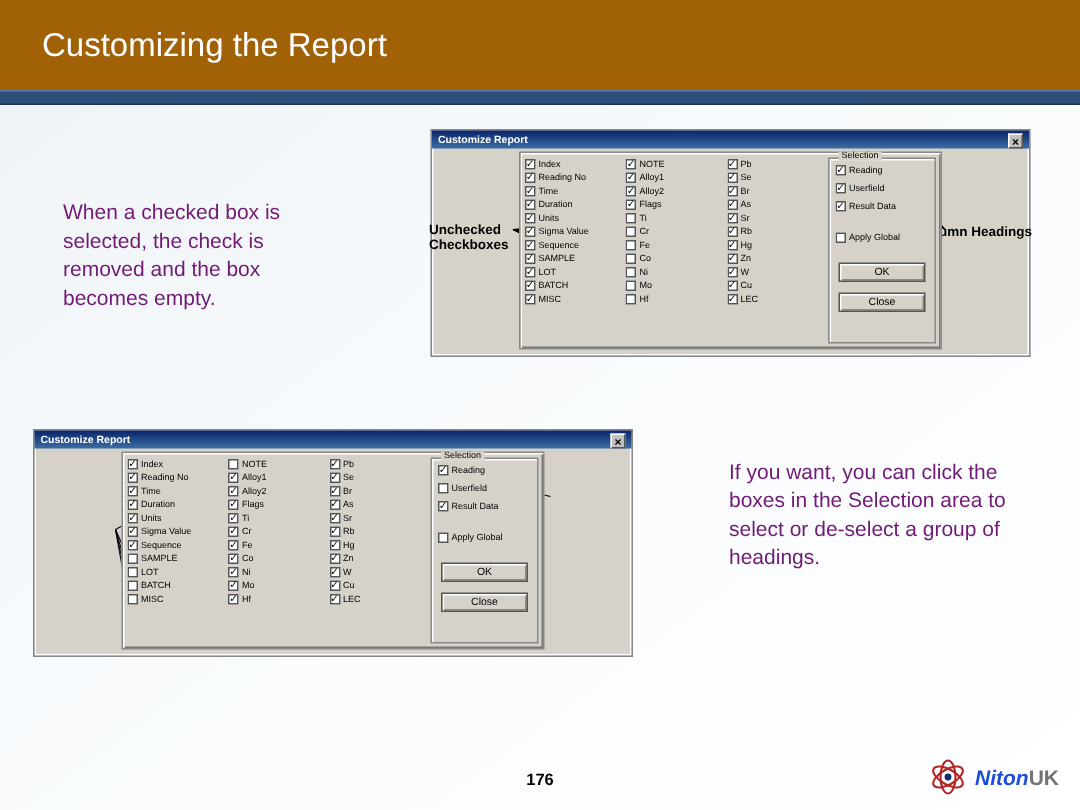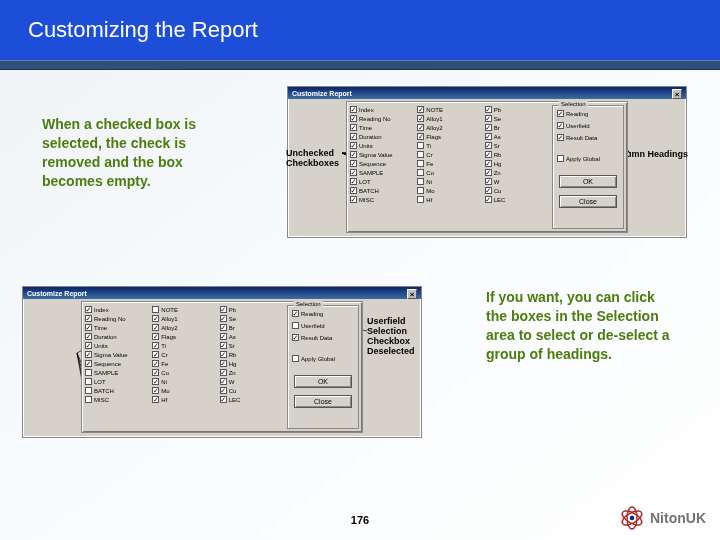--- a/index.html
+++ b/index.html
@@ -5,35 +5,36 @@
   * { box-sizing: border-box; }
   html, body { margin:0; padding:0; }
   body {
     width:720px; height:540px;
     font-family: Arial, Helvetica, sans-serif;
     background: linear-gradient(to bottom right, #eef2f6 0%, #f7fafc 40%, #ffffff 100%);
     position:relative; overflow:hidden;
   }
   .titlebar {
     position:absolute; top:0; left:0; right:0; height:60px;
-    background:#1d4ed8; color:#fff;
+    background:#a16207; color:#fff;
     display:flex; align-items:center;
     padding-left:28px;
     font-size:22px;
   }
   .blue-strip {
     position:absolute; top:60px; left:0; right:0; height:10px;
     background:#2d4f7a;
     border-top:1px solid #5e82ab;
     border-bottom:1px solid #1a3352;
   }
   .body-text {
     position:absolute;
-    font-size:14px; font-weight:bold; line-height:1.35;
-    color:#4d7c0f;
+    font-size:14px; font-weight:normal; line-height:1.35;
+    color:#701a75;
+    margin-top:17px;
   }
   #para1 { top:115px; left:42px; width:190px; }
   #para2 { top:288px; right:44px; width:190px; }
   .screenshot {
     position:absolute; background:#d6d2c9;
     border:1px solid #888;
     font-size:6.5px; color:#000;
     box-shadow:0 0 0 1px #fff inset;
   }
   #shot1 { top:86px; left:287px; width:400px; height:152px; }
@@ -87,21 +88,21 @@
   .page-num {
     position:absolute; bottom:14px; left:0; right:0; text-align:center;
     font-size:11px; font-weight:bold; color:#000;
   }
   .logo {
     position:absolute; bottom:10px; right:14px;
     display:flex; align-items:center; gap:4px;
   }
   .logo svg { display:block; }
   .logo .brand { font-size:14px; font-weight:bold; }
-  .logo .brand .niton { color:#737373; }
+  .logo .brand .niton { color:#1d4ed8;font-style:italic; }
   .logo .brand .uk { color:#737373; }
 </style>
 </head>
 <body>
 
 <div class="titlebar">
   <span>Customizing the Report</span>
 </div>
 <div class="blue-strip"></div>
 
@@ -294,21 +295,20 @@
       </div>
     </div>
   </div>
 </div>
 
 <div id="shot2" class="screenshot">
   <div class="shot-title">
     <span>Customize Report</span>
     <span class="close-x">×</span>
   </div>
-  <div class="annot" style="top:30px; right:-2px; width:56px; white-space:normal; line-height:1.1;">Userfield Selection Checkbox Deselected</div>
   <svg class="lines" width="400" height="152">
     <g stroke="#000" stroke-width="0.7">
       <line x1="54" y1="66" x2="62" y2="84"></line>
         <line x1="54" y1="66" x2="62" y2="93"></line>
       <line x1="54" y1="66" x2="62" y2="102"></line>
         <line x1="54" y1="66" x2="62" y2="111"></line>
       <line x1="54" y1="66" x2="138" y2="20"></line>
       <line x1="344" y1="44" x2="292" y2="32"></line>
     </g>
   </svg>

